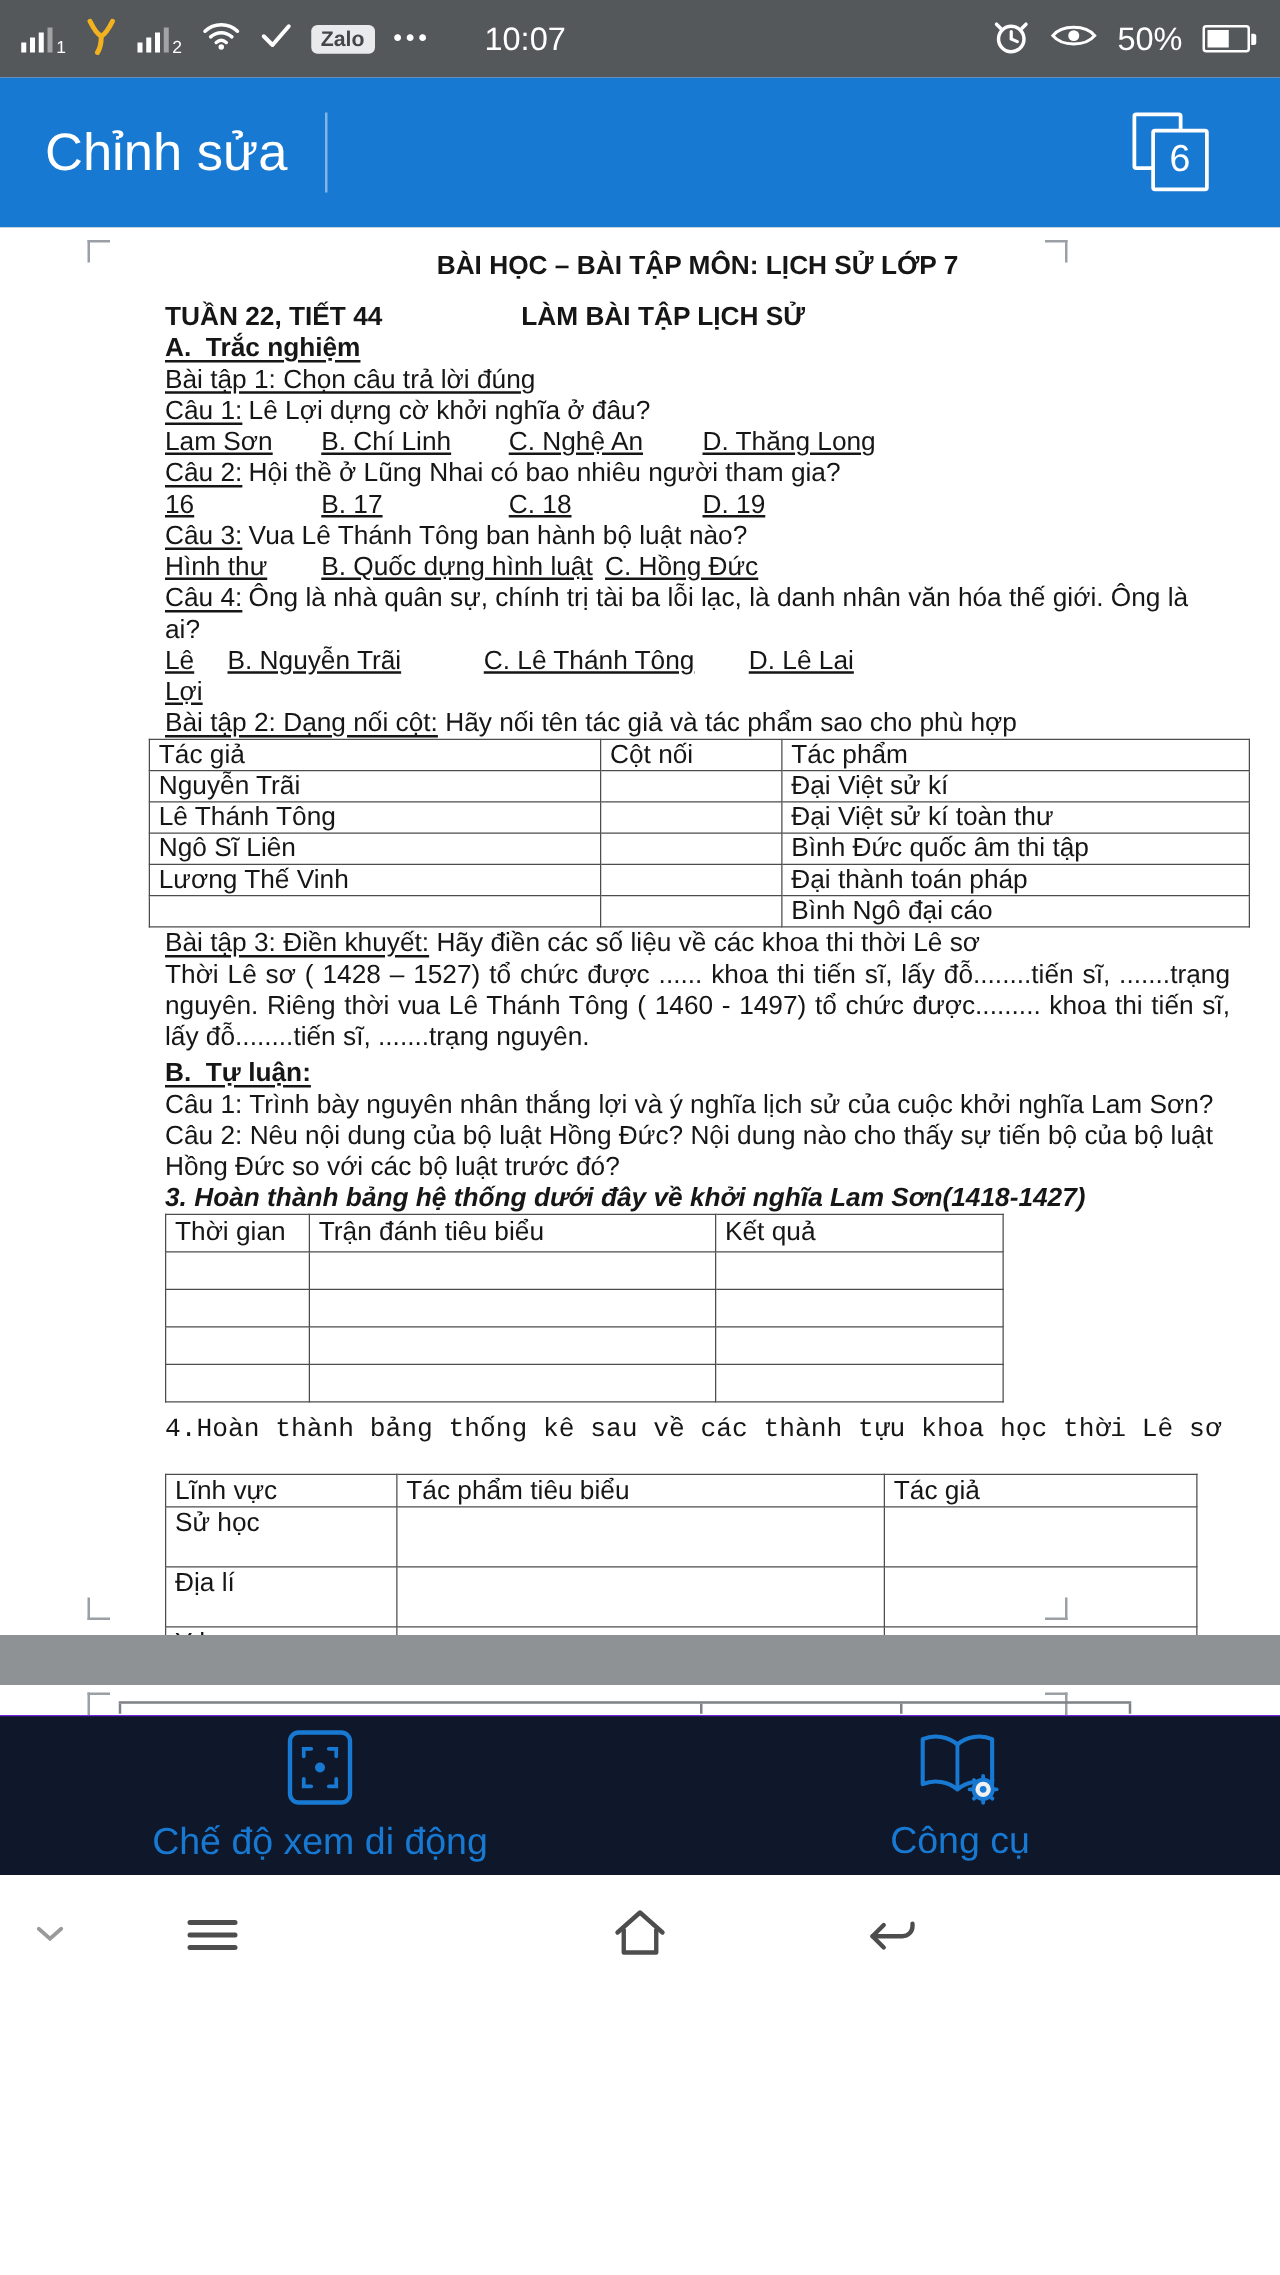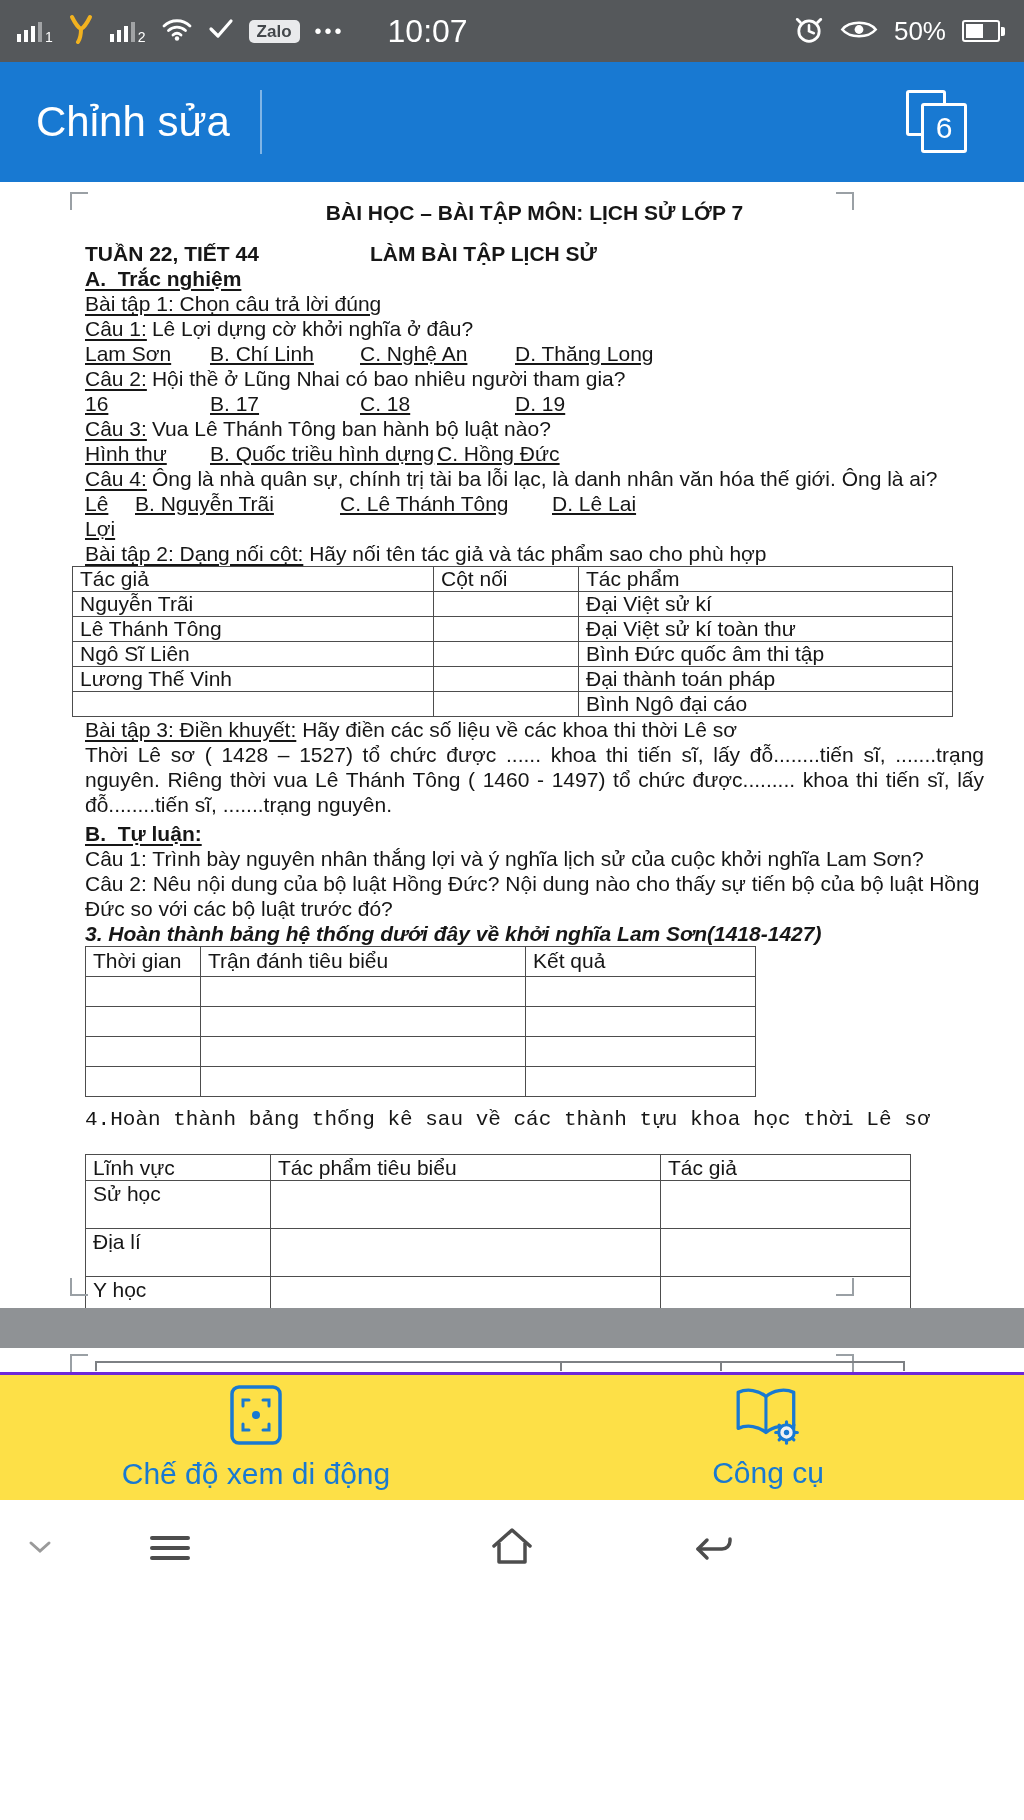--- a/index.html
+++ b/index.html
@@ -9,21 +9,21 @@
   .screen { position:relative; width:1024px; height:1820px; background:#ffffff; overflow:hidden; margin:0 auto; }
 
   
   .status-bar { position:absolute; top:0; left:0; width:100%; height:62px; background:#55585b;
     display:flex; align-items:center; padding:0 16px; gap:15px; color:#fff; }
   .status-left { display:flex; align-items:center; gap:15px; }
   .sig { display:flex; align-items:flex-end; }
   .simnum { font-size:14px; color:#fff; margin-left:1px; line-height:1; }
   .zalo-badge { background:#e9eaec; color:#43474b; border-radius:5px; padding:3px 8px; font-size:17px; font-weight:bold; line-height:1; }
   .dots { font-size:20px; letter-spacing:3px; color:#fff; }
-  .time { font-size:32px; color:#fff; margin-left:28px; }
+  .time { font-size:26px; color:#fff; margin-left:28px; }
   .status-right { margin-left:auto; display:flex; align-items:center; gap:16px; }
   .batt-pct { font-size:26px; color:#fff; }
   .battery { display:inline-block; position:relative; width:38px; height:22px; border:2.5px solid #fff; border-radius:3px; margin-right:8px; }
   .battery-fill { position:absolute; left:2px; top:2px; bottom:2px; width:50%; background:#fff; }
   .battery-tip { position:absolute; right:-7px; top:4.5px; width:4px; height:9px; background:#fff; border-radius:0 2px 2px 0; }
 
   
   .app-header { position:absolute; top:62px; left:0; width:100%; height:120px; background:#1879d2; display:flex; align-items:center; }
   .app-title { font-size:42px; color:#ffffff; margin-left:36px; }
   .header-divider { width:2px; height:64px; background:rgba(255,255,255,.45); margin-left:30px; }
@@ -37,21 +37,21 @@
   .page1 { position:absolute; top:0; left:0; width:100%; height:1126px; background:#fff; overflow:hidden; }
   .page2 { position:absolute; top:1166px; left:0; width:100%; height:24px; background:#fff; overflow:hidden; }
   .page-gap { position:absolute; top:1126px; left:0; width:100%; height:40px; background:#8f9295; }
 
   .crop { position:absolute; width:18px; height:18px; }
   .crop.tl { border-top:2px solid #9aa0a5; border-left:2px solid #9aa0a5; }
   .crop.tr { border-top:2px solid #9aa0a5; border-right:2px solid #9aa0a5; }
   .crop.bl { border-bottom:2px solid #9aa0a5; border-left:2px solid #9aa0a5; }
   .crop.br { border-bottom:2px solid #9aa0a5; border-right:2px solid #9aa0a5; }
 
-  .content { padding:18px 40px 0 85px; color:#161616; font-size:21px; line-height:25px; }
+  .content { padding:18px 40px 0 85px; color:#161616; font-size:21px; line-height:25px;margin-left:47px; }
   .b { font-weight:bold; }
   .u { text-decoration:underline; text-underline-offset:3px; }
   .pre { white-space:pre-wrap; }
   .doc-title { text-align:center; font-weight:bold; margin-bottom:16px; }
   .week-row .wk { display:inline-block; width:285px; font-weight:bold; }
   .optrow { display:flex;text-decoration:underline; }
   .optrow span { flex:0 0 auto; }
   .w125{width:125px}.w150{width:150px}.w155{width:155px}.w227{width:227px}.w50{width:50px}.w205{width:205px}.w212{width:212px}
   .qlabel { margin-right:5px; }
   .just { text-align:justify; }
@@ -66,21 +66,21 @@
   #table3 td.hrow { height:26px; line-height:25px; }
   #table3 td.tall { height:48px; line-height:25px; }
   #table3 td.short { height:39px; line-height:25px; }
   .sec-b { margin-top:4px; }
   .line4 { margin-top:10px;font-family:Liberation Mono, monospace; }
 
   .preview-line { position:absolute; left:95px; right:119px; top:13px; border-top:2px solid #7d8084; }
   .preview-line .stub { position:absolute; top:0; width:2px; height:8px; background:#7d8084; }
 
   
-  .toolbar { position:absolute; top:1372px; left:0; width:100%; height:128px; background:#fde047; border-top:3px solid #6d28d9; display:flex; }
+  .toolbar { position:absolute; top:1372px; left:0; width:100%; height:128px; background:#0f172a; border-top:1px solid #6d28d9; display:flex; }
   .tool-btn { flex:1; display:flex; flex-direction:column; align-items:center; justify-content:center; gap:7px; cursor:pointer; }
   .tool-label { color:#1879d2; font-size:30px; }
 
   
   .navbar { position:absolute; top:1500px; left:0; width:100%; height:320px; background:#ffffff; }
   .nav-collapse { position:absolute; left:28px; top:40px; cursor:pointer; }
   .nav-menu { position:absolute; left:149px; top:33px; cursor:pointer; }
   .nav-home { position:absolute; left:489px; top:26px; cursor:pointer; }
   .nav-back { position:absolute; left:688px; top:30px; cursor:pointer; }
 </style>
@@ -194,21 +194,21 @@
         <div class="optrow">
           <span class="w125">16</span>
             <span class="w150">B. 17</span>
             <span class="w155">C. 18</span>
             <span>D. 19</span>
         </div>
 
         <div><span class="u qlabel">Câu 3:</span><span>Vua Lê Thánh Tông ban hành bộ luật nào?</span></div>
         <div class="optrow">
           <span class="w125">Hình thư</span>
-            <span class="w227">B. Quốc triều hình dựng</span>
+            <span class="w227">B. Quốc dựng hình luật</span>
             <span>C. Hồng Đức</span>
         </div>
 
         <div><span class="u qlabel">Câu 4:</span><span>Ông là nhà quân sự, chính trị tài ba lỗi lạc, là danh nhân văn hóa thế giới. Ông là ai?</span></div>
         <div class="optrow">
           <span class="w50">Lê Lợi</span>
             <span class="w205">B. Nguyễn Trãi</span>
             <span class="w212">C. Lê Thánh Tông</span>
             <span>D. Lê Lai</span>
         </div>

